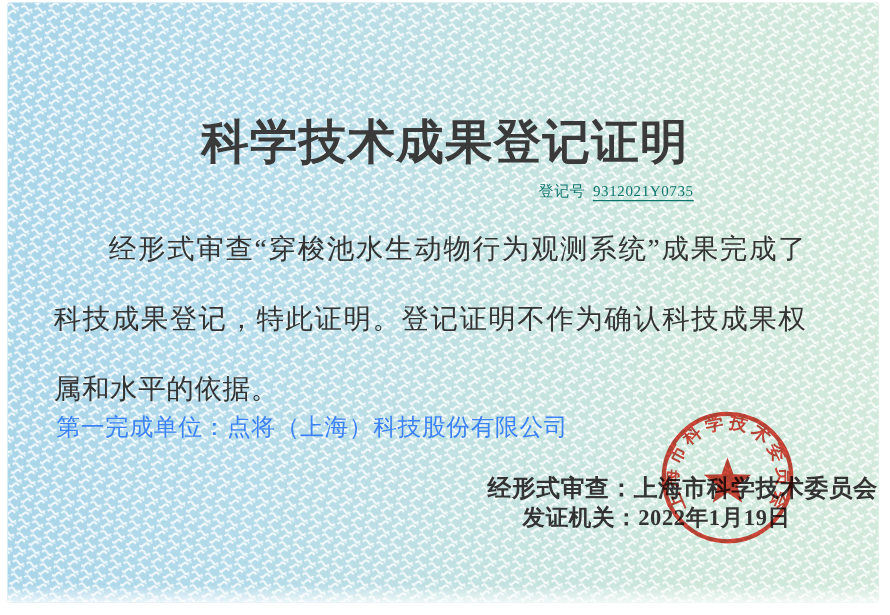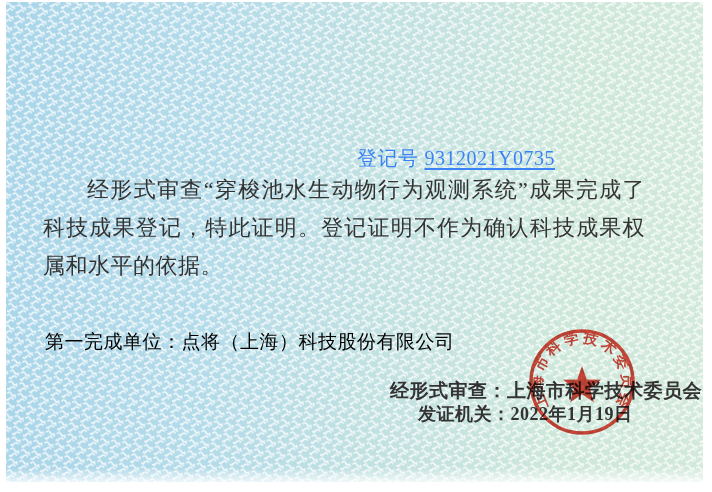--- a/index.html
+++ b/index.html
@@ -22,31 +22,31 @@
     background:linear-gradient(to bottom,rgba(255,255,255,0),rgba(255,255,255,.75));
   }
   .content{position:absolute;inset:0;color:#383838;}
   .title{
     position:absolute;top:88px;left:0;width:100%;
     text-align:center;font-family:"Liberation Sans","DejaVu Sans",sans-serif;
     font-weight:bold;font-size:38px;letter-spacing:1px;color:#3a3a3a;
   }
   .regline{
     position:absolute;top:145px;right:157px;
-    font-size:20px;color:#3b82f6;letter-spacing:.5px;
+    font-size:12px;color:#0f766e;letter-spacing:.5px;
   }
   .regline .num{text-decoration:underline;text-underline-offset:3px;margin-left:6px;}
   .para{
     position:absolute;top:171px;left:43px;width:602px;
-    font-size:22px;line-height:38px;color:#333333;
+    font-size:22px;line-height:56px;color:#333333;
     text-align:justify;text-indent:2em;letter-spacing:.5px;
   }
   .unit{
     position:absolute;top:329px;left:45px;
-    font-size:19px;color:#000000;letter-spacing:.5px;
+    font-size:19px;color:#3b82f6;letter-spacing:.5px;
   }
   .issuer{
     position:absolute;top:378px;left:390px;
     font-size:19px;font-weight:bold;color:#333333;letter-spacing:.5px;
   }
   .date{
     position:absolute;top:402px;left:418px;
     font-size:18px;font-weight:bold;color:#333333;letter-spacing:.5px;
   }
   .seal{
@@ -73,20 +73,21 @@
           <circle cx="2.5" cy="10" r="0.8" fill="#ffffff" opacity="0.6"></circle>
         </pattern>
       </defs>
       <rect x="0" y="0" width="100%" height="100%" fill="url(#worms)"></rect>
     </svg>
     <div class="fade-bottom"></div>
   </div>
 
   <div class="content">
 
+    <div class="title">科学技术成果登记证明</div>
 
     <div class="regline">
       <span>登记号</span><span class="num">9312021Y0735</span>
     </div>
 
     <div class="para">经形式审查“穿梭池水生动物行为观测系统”成果完成了科技成果登记，特此证明。登记证明不作为确认科技成果权属和水平的依据。</div>
 
     <div class="unit">第一完成单位：点将（上海）科技股份有限公司</div>
 
     <div class="issuer">

